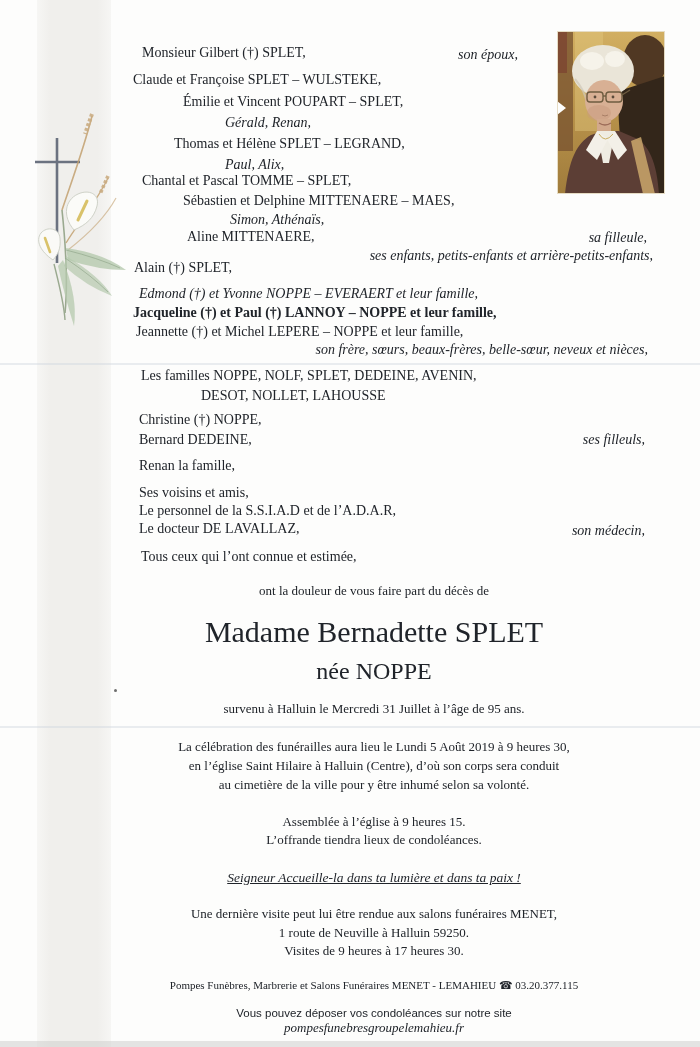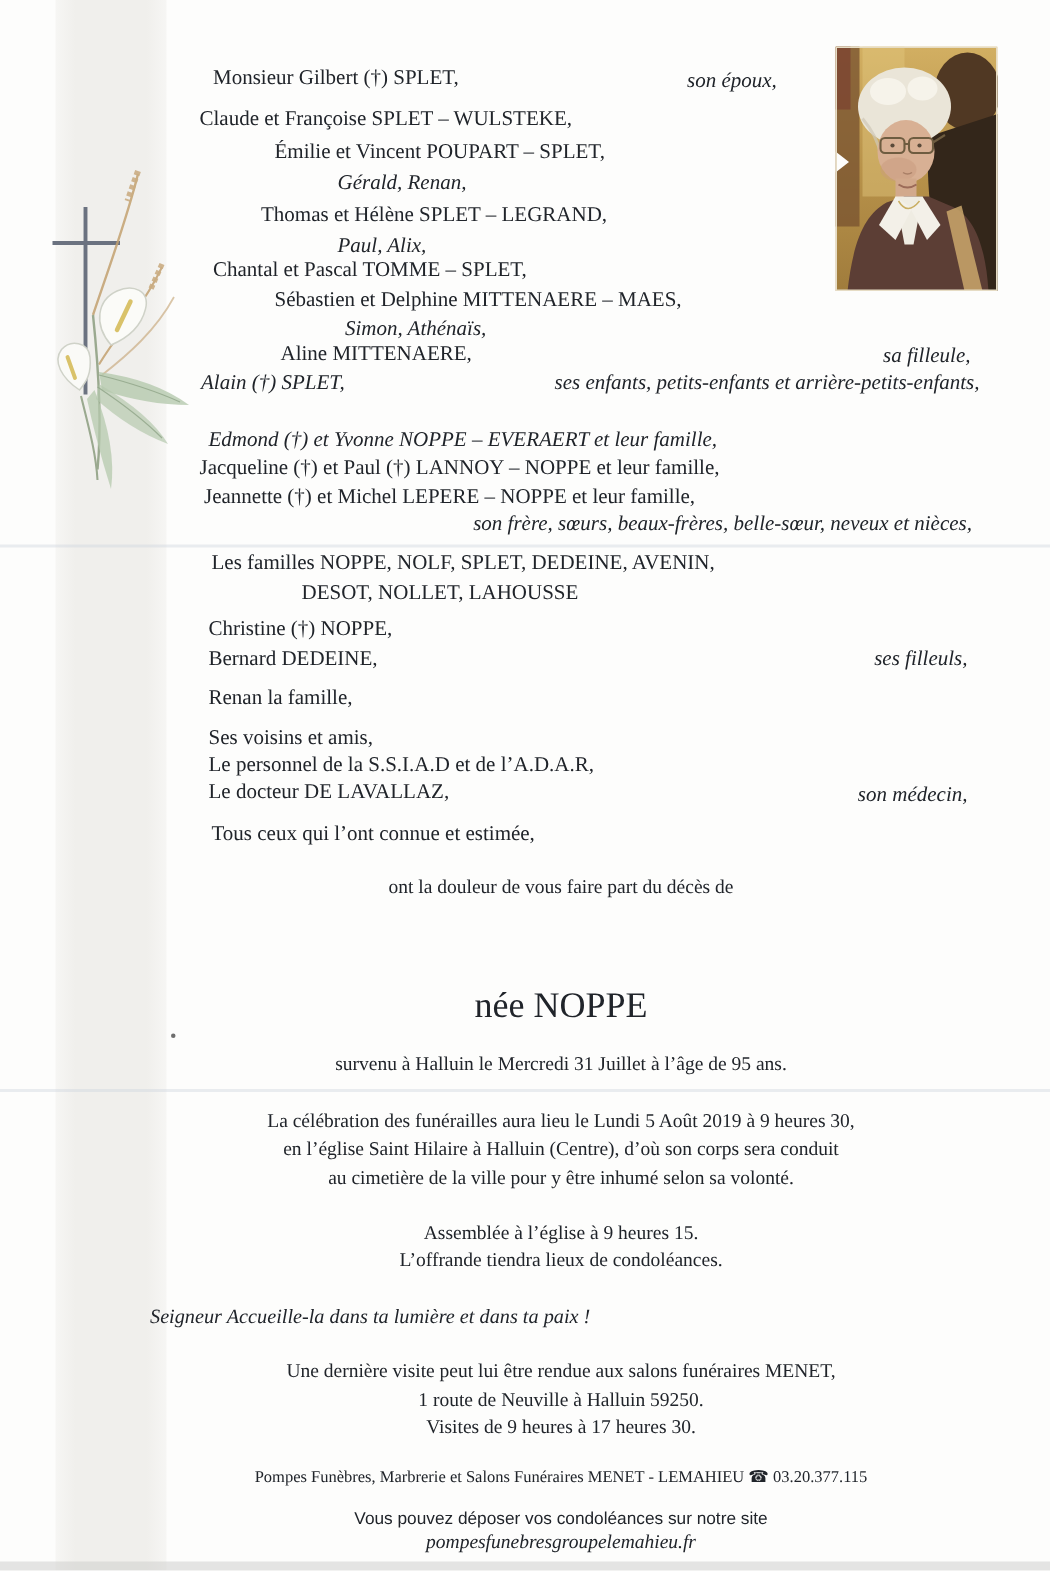--- a/index.html
+++ b/index.html
@@ -132,46 +132,47 @@
       <div class="line k-name" style="top: 71px; left: 133px;">Claude et Françoise SPLET – WULSTEKE,</div>
       <div class="line k-name" style="top: 93px; left: 183px;">Émilie et Vincent POUPART – SPLET,</div>
       <div class="line k-relation" style="top: 114px; left: 225px;">Gérald, Renan,</div>
       <div class="line k-name" style="top: 135px; left: 174px;">Thomas et Hélène SPLET – LEGRAND,</div>
       <div class="line k-relation" style="top: 156px; left: 225px;">Paul, Alix,</div>
       <div class="line k-name" style="top: 172px; left: 142px;">Chantal et Pascal TOMME – SPLET,</div>
       <div class="line k-name" style="top: 192px; left: 183px;">Sébastien et Delphine MITTENAERE – MAES,</div>
       <div class="line k-relation" style="top: 211px; left: 230px;">Simon, Athénaïs,</div>
       <div class="line k-name" style="top: 228px; left: 187px;">Aline MITTENAERE,</div>
       <div class="line k-relation" style="top: 229px; right: 53px;">sa filleule,</div>
-      <div class="line k-name" style="top: 247px; left: 134px; font-style: italic;">Alain (†) SPLET,</div>
+      <div class="line k-name" style="top: 259px; left: 134px;">Alain (†) SPLET,</div>
       <div class="line k-relation" style="top: 247px; right: 47px;">ses enfants, petits-enfants et arrière-petits-enfants,</div>
       <div class="line k-name" style="top: 285px; left: 139px; font-style: italic;">Edmond (†) et Yvonne NOPPE – EVERAERT et leur famille,</div>
-      <div class="line k-name" style="top: 304px; left: 133px;">Jacqueline (†) et Paul (†) LANNOY – NOPPE et leur famille,</div>
+      <div class="line k-name" style="top: 304px; left: 133px; font-weight: bold;">Jacqueline (†) et Paul (†) LANNOY – NOPPE et leur famille,</div>
       <div class="line k-name" style="top: 323px; left: 136px;">Jeannette (†) et Michel LEPERE – NOPPE et leur famille,</div>
       <div class="line k-relation" style="top: 341px; right: 52px;">son frère, sœurs, beaux-frères, belle-sœur, neveux et nièces,</div>
       <div class="line k-name" style="top: 367px; left: 141px;">Les familles NOPPE, NOLF, SPLET, DEDEINE, AVENIN,</div>
       <div class="line k-name" style="top: 387px; left: 201px;">DESOT, NOLLET, LAHOUSSE</div>
       <div class="line k-name" style="top: 411px; left: 139px;">Christine (†) NOPPE,</div>
       <div class="line k-name" style="top: 431px; left: 139px;">Bernard DEDEINE,</div>
       <div class="line k-relation" style="top: 431px; right: 55px;">ses filleuls,</div>
       <div class="line k-name" style="top: 457px; left: 139px;">Renan la famille,</div>
       <div class="line k-name" style="top: 484px; left: 139px;">Ses voisins et amis,</div>
       <div class="line k-name" style="top: 502px; left: 139px;">Le personnel de la S.S.I.A.D et de l’A.D.A.R,</div>
       <div class="line k-name" style="top: 520px; left: 139px;">Le docteur DE LAVALLAZ,</div>
       <div class="line k-relation" style="top: 522px; right: 55px;">son médecin,</div>
       <div class="line k-name" style="top: 548px; left: 141px;">Tous ceux qui l’ont connue et estimée,</div>
       <div class="line k-body" style="top: 583px; left: 100px; width: 548px; text-align: center;">ont la douleur de vous faire part du décès de</div>
+      <div class="line k-title" style="top: 613px; left: 100px; width: 548px; text-align: center;">Madame Bernadette SPLET</div>
       <div class="line k-subtitle" style="top: 656px; left: 100px; width: 548px; text-align: center;">née NOPPE</div>
       <div class="line k-body" style="top: 701px; left: 100px; width: 548px; text-align: center;">survenu à Halluin le Mercredi 31 Juillet à l’âge de 95 ans.</div>
       <div class="line k-body" style="top: 739px; left: 100px; width: 548px; text-align: center;">La célébration des funérailles aura lieu le Lundi 5 Août 2019 à 9 heures 30,</div>
       <div class="line k-body" style="top: 758px; left: 100px; width: 548px; text-align: center;">en l’église Saint Hilaire à Halluin (Centre), d’où son corps sera conduit</div>
       <div class="line k-body" style="top: 777px; left: 100px; width: 548px; text-align: center;">au cimetière de la ville pour y être inhumé selon sa volonté.</div>
       <div class="line k-body" style="top: 814px; left: 100px; width: 548px; text-align: center;">Assemblée à l’église à 9 heures 15.</div>
       <div class="line k-body" style="top: 832px; left: 100px; width: 548px; text-align: center;">L’offrande tiendra lieux de condoléances.</div>
-      <div class="line k-prayer" style="top: 870px; left: 100px; width: 548px; ">Seigneur Accueille-la dans ta lumière et dans ta paix !</div>
+      <div class="line k-prayer" style="top: 870px; left: 100px; width: 548px; text-align: center; text-decoration: underline;">Seigneur Accueille-la dans ta lumière et dans ta paix !</div>
       <div class="line k-body" style="top: 906px; left: 100px; width: 548px; text-align: center;">Une dernière visite peut lui être rendue aux salons funéraires MENET,</div>
       <div class="line k-body" style="top: 925px; left: 100px; width: 548px; text-align: center;">1 route de Neuville à Halluin 59250.</div>
       <div class="line k-body" style="top: 943px; left: 100px; width: 548px; text-align: center;">Visites de 9 heures à 17 heures 30.</div>
       <div class="line k-footer" style="top: 979px; left: 100px; width: 548px; text-align: center;">Pompes Funèbres, Marbrerie et Salons Funéraires MENET - LEMAHIEU ☎ 03.20.377.115</div>
       <div class="line k-footersans" style="top: 1006px; left: 100px; width: 548px; text-align: center;">Vous pouvez déposer vos condoléances sur notre site</div>
       <div class="line k-website" style="top: 1020px; left: 100px; width: 548px; text-align: center;">pompesfunebresgroupelemahieu.fr</div>
     </div>
 
 </div>
 

